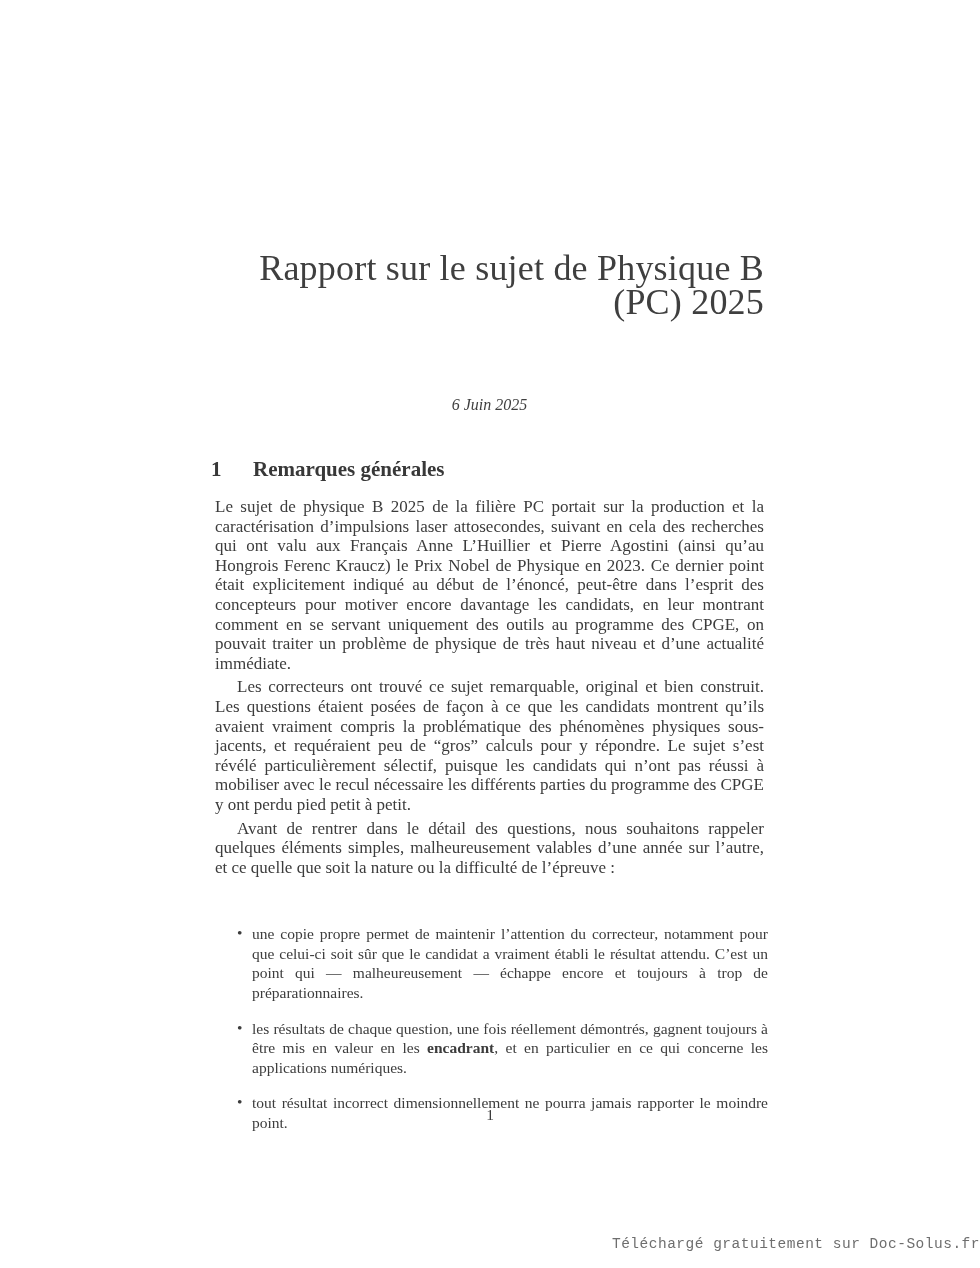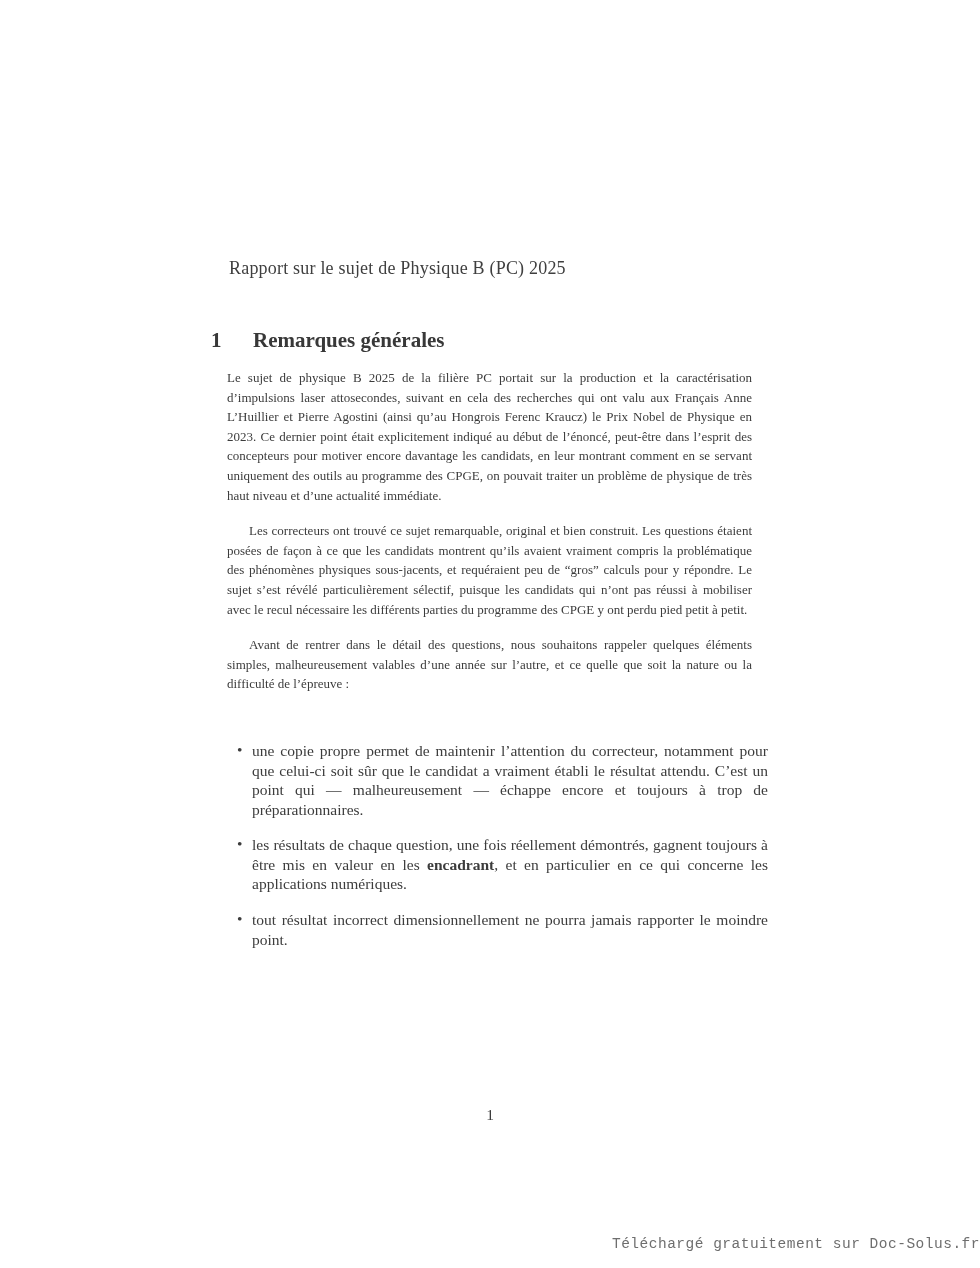--- a/index.html
+++ b/index.html
@@ -16,26 +16,26 @@
     font-family: "Liberation Serif", "DejaVu Serif", serif;
     color: #3a3a3a;
   }
   .content {
     position: absolute;
     left: 211px;
     top: 0;
     width: 557px;
   }
   .doc-title {
-    margin: 18px;
+    margin: 4px;
     margin-top: 251px;
-    font-size: 18px;
+    font-size: 36px;
     font-weight: normal;
     line-height: 34px;
-    text-align: left;
+    text-align: right;
     color: #3f3f3f;
     letter-spacing: 0.2px;
   }
   .doc-date {
     margin-top: 77px;
     font-size: 16px;
     font-style: italic;
     text-align: center;
     color: #3f3f3f;
   }
@@ -46,22 +46,22 @@
     font-weight: bold;
     line-height: 28px;
     color: #383838;
     display: flex;
   }
   .section-number {
     display: inline-block;
     min-width: 42px;
   }
   .body-par {
-    margin: 16px;
-    font-size: 13px;
+    margin: 4px;
+    font-size: 17px;
     line-height: 19.6px;
     text-align: justify;
     color: #3c3c3c;
   }
   .par-first {
     margin-top: 14px;
   }
   .par-indent {
     text-indent: 22px;
   }
@@ -113,20 +113,21 @@
   }
 </style>
 </head>
 <body>
 
 <div class="page">
   <div class="content">
 
     <h1 class="doc-title">Rapport sur le sujet de Physique B (PC) 2025</h1>
 
+    <div class="doc-date">6 Juin 2025</div>
 
     <h2 class="section-heading">
       <span class="section-number">1</span>
       <span class="section-title">Remarques générales</span>
     </h2>
 
     <p class="body-par par-first">Le sujet de physique B 2025 de la filière PC portait sur la production et la caractérisation d’impulsions laser attosecondes, suivant en cela des recherches qui ont valu aux Français Anne L’Huillier et Pierre Agostini (ainsi qu’au Hongrois Ferenc Kraucz) le Prix Nobel de Physique en 2023. Ce dernier point était explicitement indiqué au début de l’énoncé, peut-être dans l’esprit des concepteurs pour motiver encore davantage les candidats, en leur montrant comment en se servant uniquement des outils au programme des CPGE, on pouvait traiter un problème de physique de très haut niveau et d’une actualité immédiate.</p>
 
     <p class="body-par par-indent">Les correcteurs ont trouvé ce sujet remarquable, original et bien construit. Les questions étaient posées de façon à ce que les candidats montrent qu’ils avaient vraiment compris la problématique des phénomènes physiques sous-jacents, et requéraient peu de “gros” calculs pour y répondre. Le sujet s’est révélé particulièrement sélectif, puisque les candidats qui n’ont pas réussi à mobiliser avec le recul nécessaire les différents parties du programme des CPGE y ont perdu pied petit à petit.</p>
 

